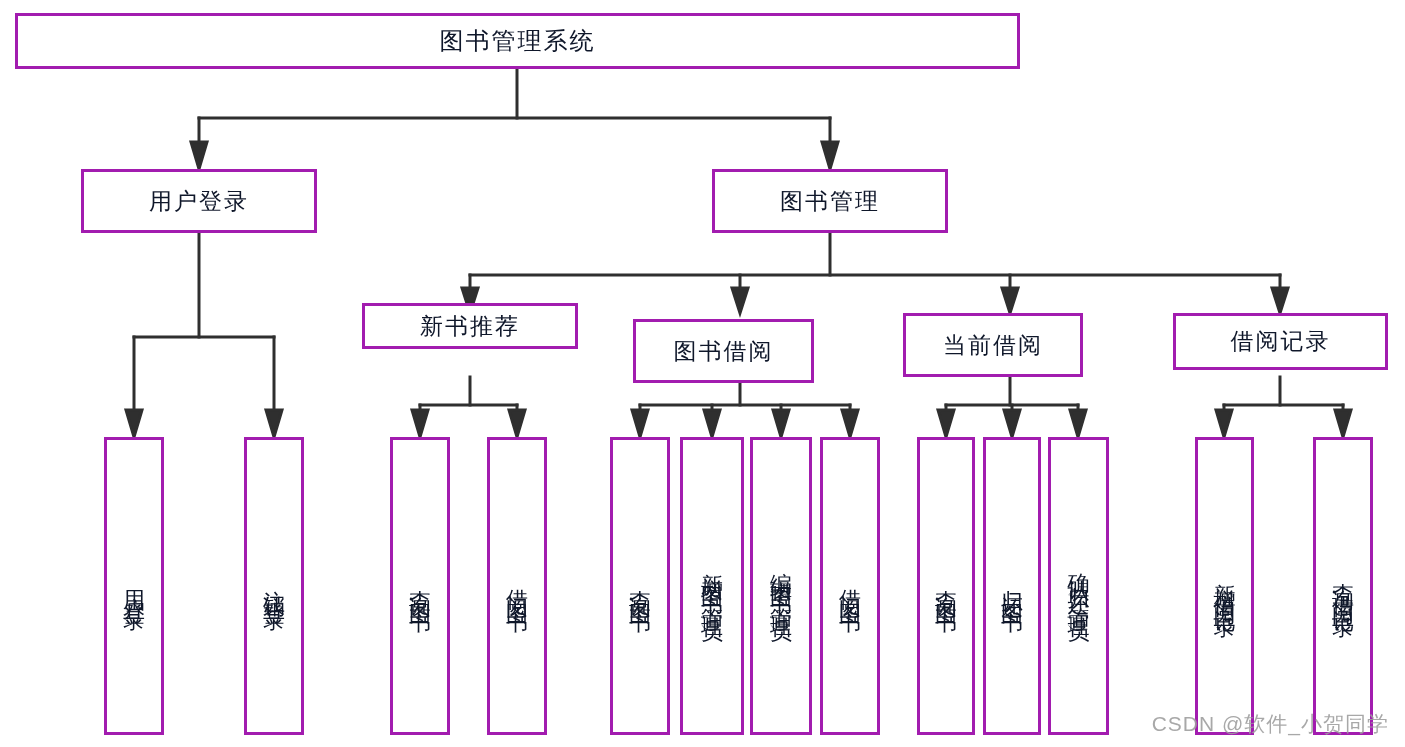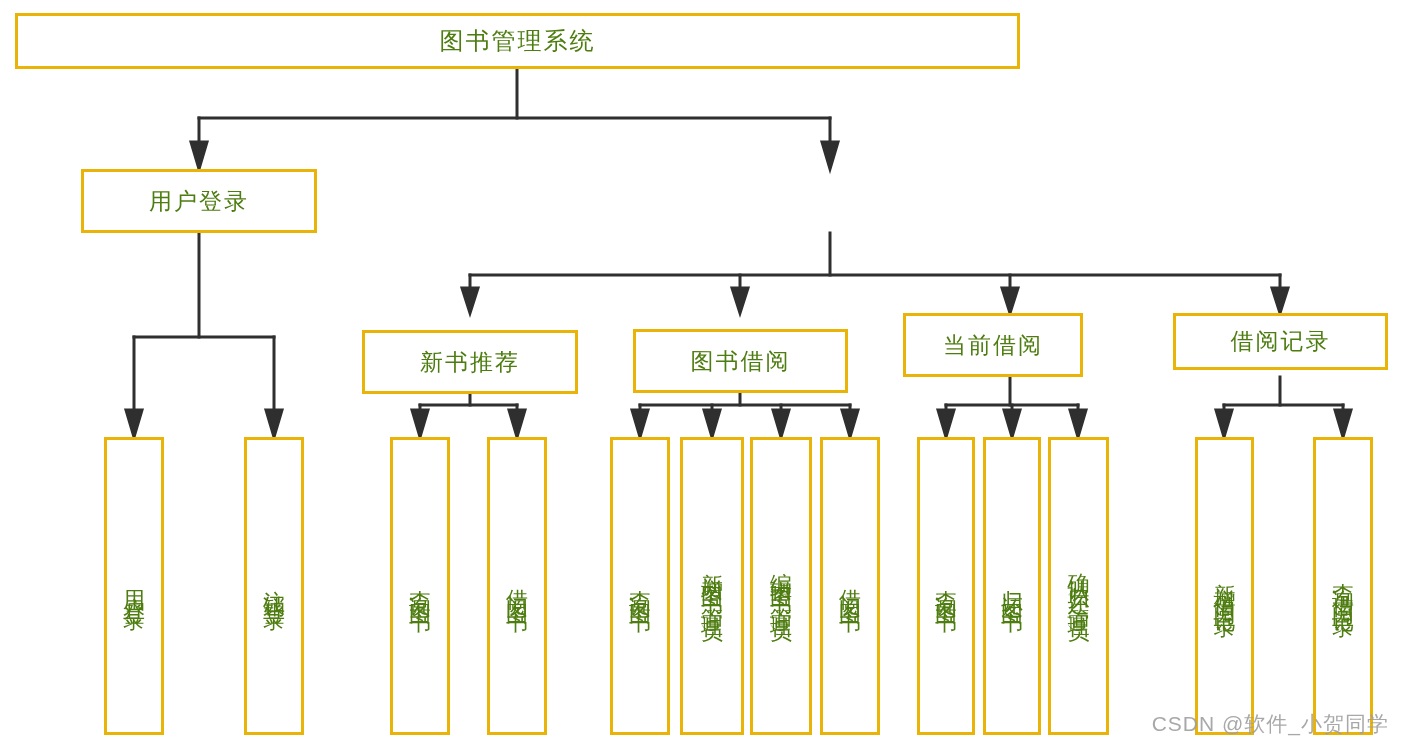--- a/index.html
+++ b/index.html
@@ -7,24 +7,24 @@
     position:relative;
     width:1405px;height:747px;
     background:#ffffff;
     font-family:"Liberation Sans", sans-serif;
     overflow:hidden;
   }
   #wires{position:absolute;left:0;top:0;width:1405px;height:747px;pointer-events:none;}
   .node{
     position:absolute;
     box-sizing:border-box;
-    border:3px solid #eab308;
+    border:3px solid #a21caf;
     background:#ffffff;
     display:flex;align-items:center;justify-content:center;
-    color:#4d7c0f;
+    color:#0f172a;
   }
   .node.h span{
     font-size:23px;
     letter-spacing:2px;
     white-space:nowrap;
   }
   .node.top span{font-size:24px;}
   .node.v span{
     writing-mode:vertical-rl;
     text-orientation:mixed;
@@ -113,25 +113,28 @@
     </g>
   </svg>
 
   <div class="node h top" style="left:15px;top:13px;width:1005px;height:56px">
     <span>图书管理系统</span>
   </div>
 
   <div class="node h" style="left:81px;top:169px;width:236px;height:64px">
     <span>用户登录</span>
   </div>
+  <div class="node h" style="left:712px;top:169px;width:236px;height:64px">
+    <span>图书管理</span>
+  </div>
 
-  <div class="node h" style="left:362px;top:330px;width:216px;height:64px">
+  <div class="node h" style="left:362px;top:303px;width:216px;height:46px">
     <span>新书推荐</span>
   </div>
-  <div class="node h" style="left:633px;top:329px;width:215px;height:64px">
+  <div class="node h" style="left:633px;top:319px;width:181px;height:64px">
     <span>图书借阅</span>
   </div>
   <div class="node h" style="left:903px;top:313px;width:180px;height:64px">
     <span>当前借阅</span>
   </div>
   <div class="node h" style="left:1173px;top:313px;width:215px;height:57px">
     <span>借阅记录</span>
   </div>
 
   <div class="node v" style="left:104px;top:437px;width:60px;height:298px">

